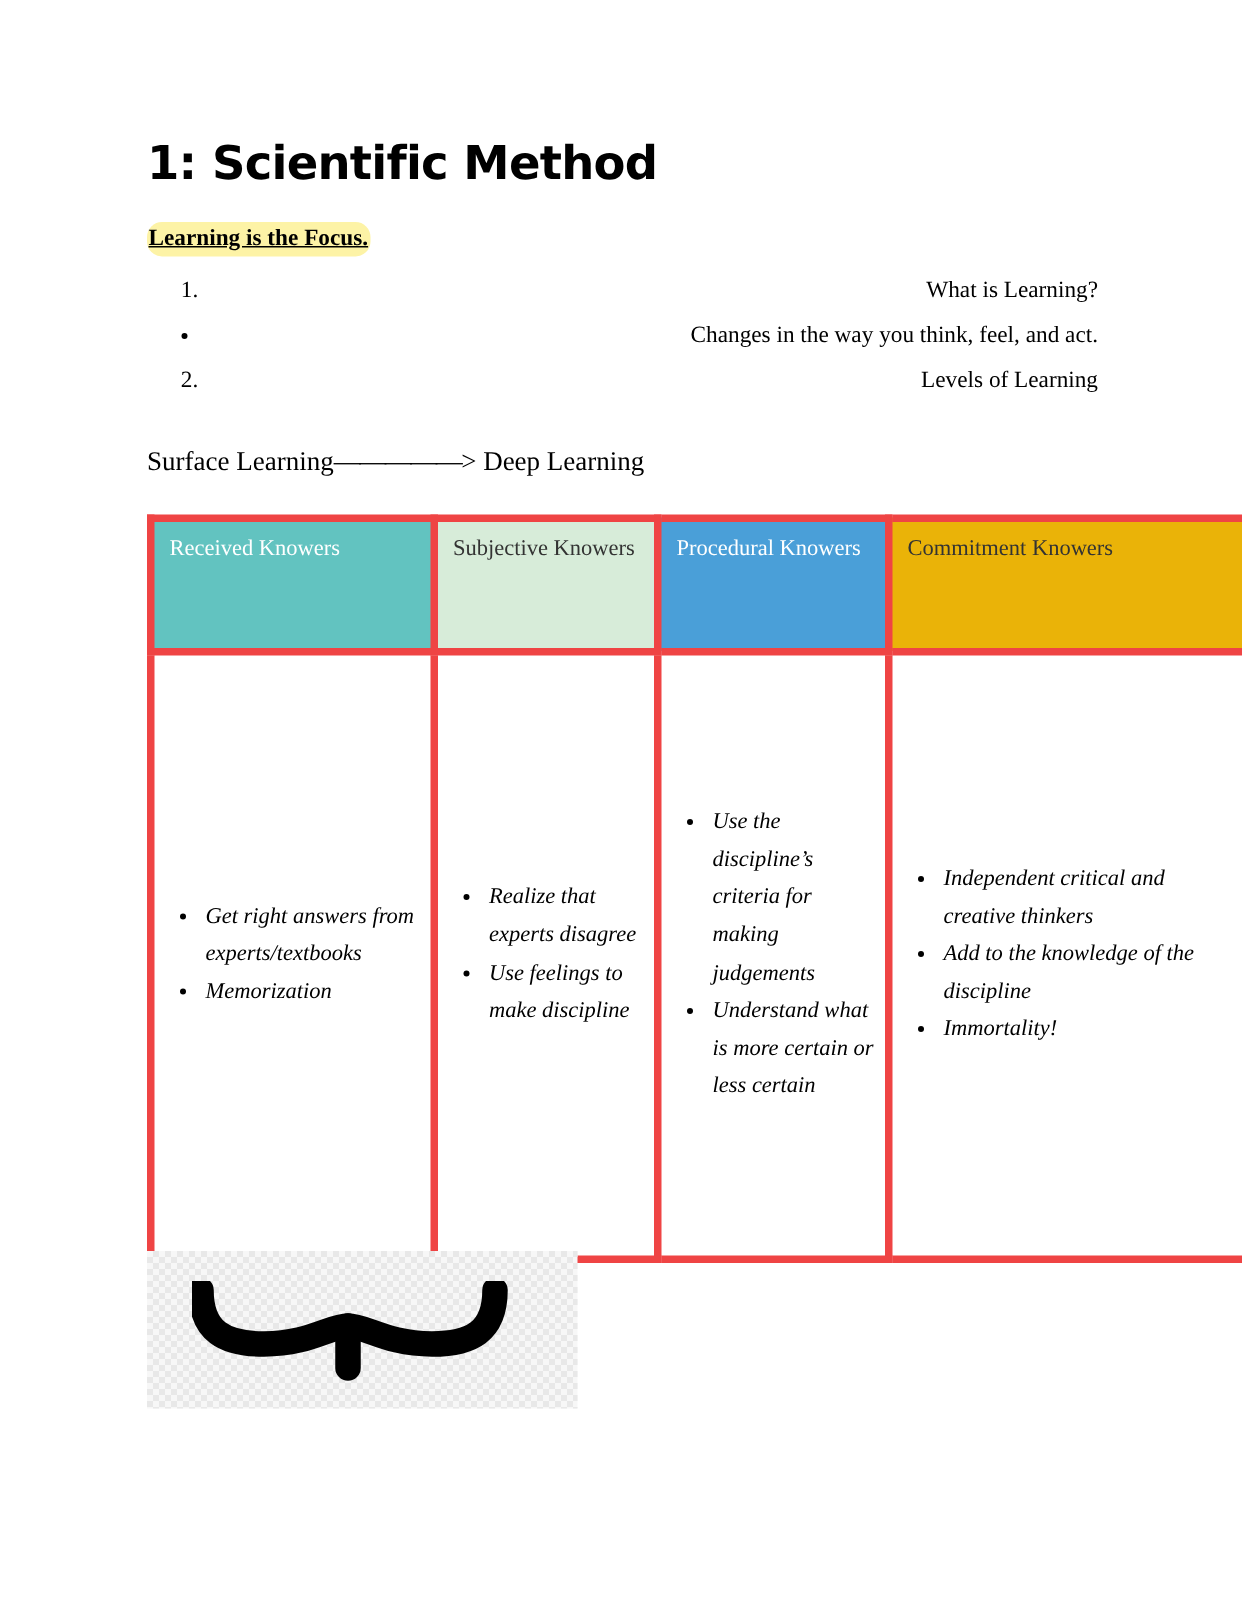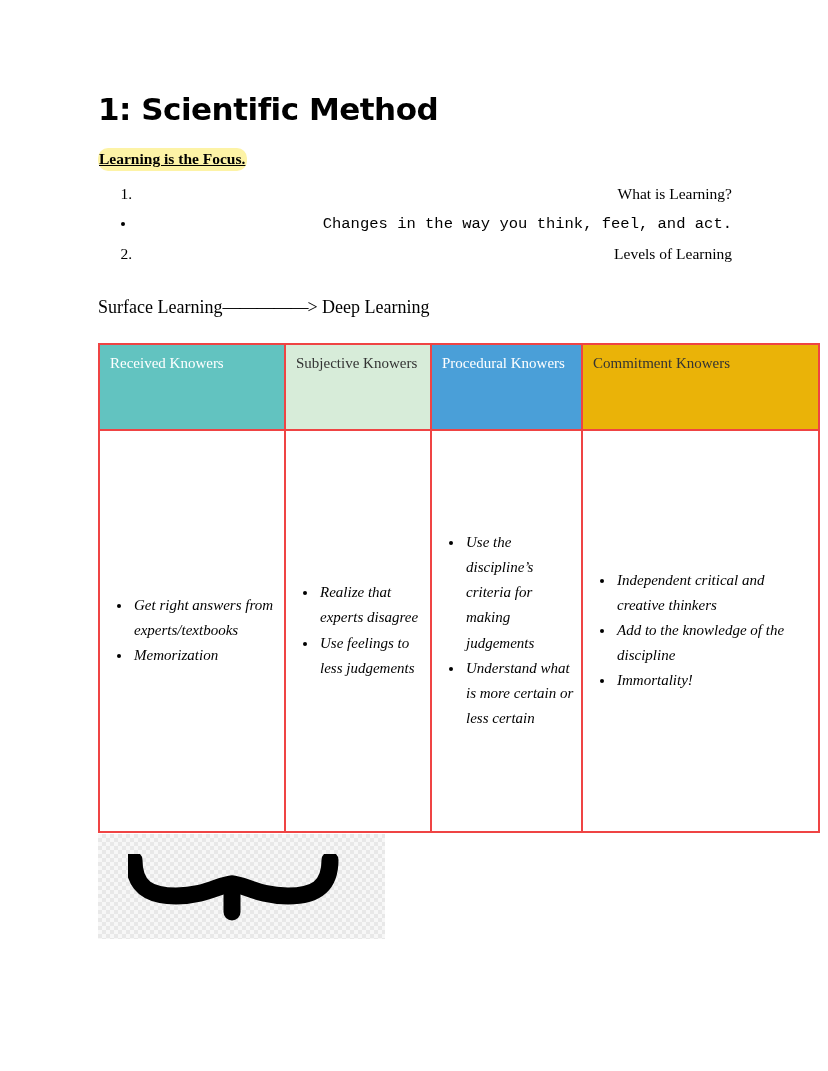--- a/index.html
+++ b/index.html
@@ -48,21 +48,21 @@
     padding: 1px 2px 2px 1px;
     margin-bottom: 6px;
     line-height: 1.3;
     border-radius: 10px;
   }
   ol.outline, ul.outline {
     margin: 4px 0 0 0;
     padding-left: 38px;
   }
   ol.outline { list-style-type: decimal; }
-  ul.outline { list-style-type: disc; font-family: Liberation Mono, monospace; }
+  ul.outline { list-style-type: disc; }
   .outline li {
     font-size: 15.5px;
     line-height: 1.68;
     margin: 0;
     padding-left: 4px;
   }
   .list-group { margin: 0; padding: 0; text-align: right; }
   .arrow-line {
     margin-top: 28px;
     font-size: 18px;
@@ -71,21 +71,21 @@
   .arrow-dash {
     letter-spacing: -1px;
   }
   table.knowers {
     margin-top: 22px;
     border-collapse: collapse;
     width: 632px;
     table-layout: fixed;
   }
   table.knowers th, table.knowers td {
-    border: 2px solid #ef4444;
+    border: 5px solid #ef4444;
     vertical-align: middle;
     padding: 0;
   }
   table.knowers th {
     height: 68px;
     font-weight: normal;
     text-align: left;
     font-size: 15px;
     line-height: 1.35;
     padding: 8px 10px;
@@ -189,21 +189,21 @@
         <tr>
           <td>
             <ul class="cell-list">
               <li>Get right answers from experts/textbooks</li>
               <li>Memorization</li>
             </ul>
           </td>
           <td>
             <ul class="cell-list narrow">
               <li>Realize that experts disagree</li>
-              <li>Use feelings to less judgements</li>
+              <li>Use feelings to make discipline</li>
             </ul>
           </td>
           <td>
             <ul class="cell-list narrow">
               <li>Use the discipline’s criteria for making judgements</li>
               <li>Understand what is more certain or less certain</li>
             </ul>
           </td>
           <td>
             <ul class="cell-list">

